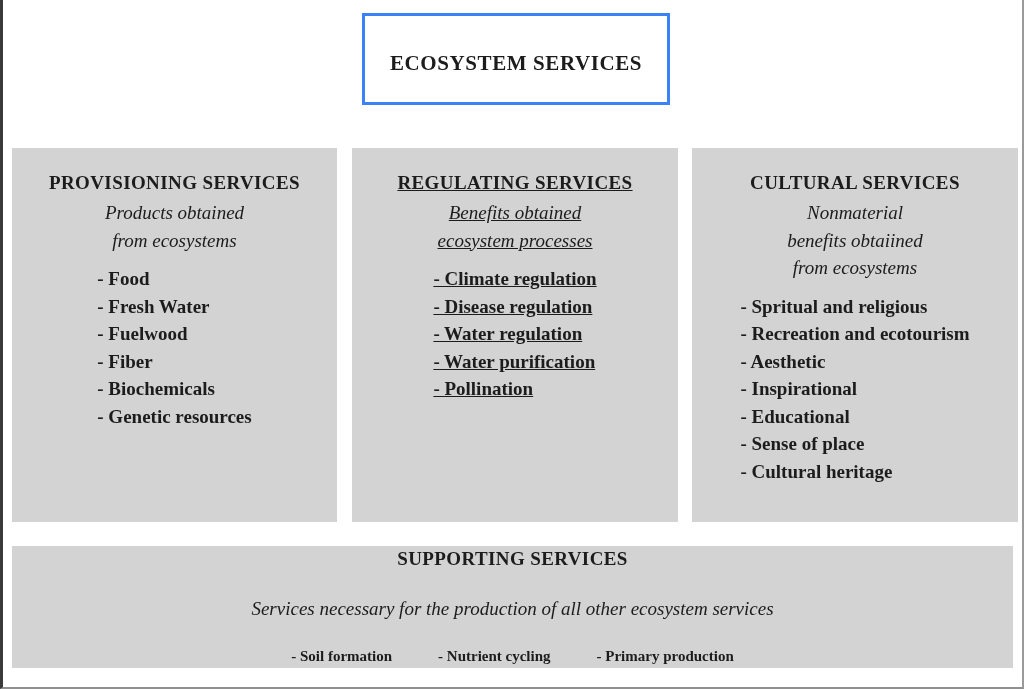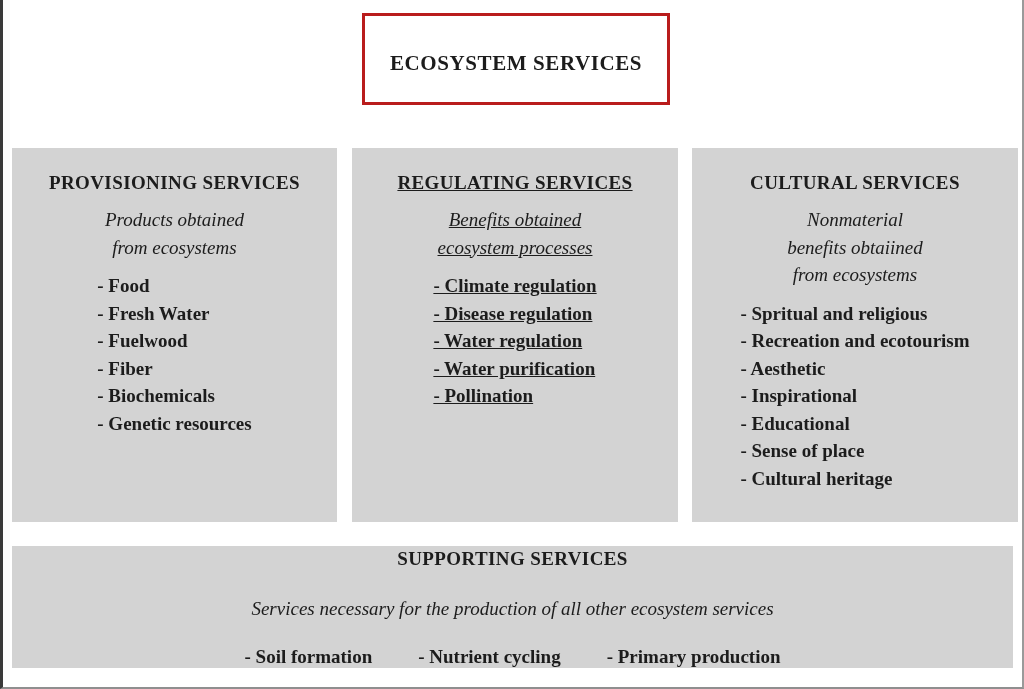--- a/index.html
+++ b/index.html
@@ -14,21 +14,21 @@
   .page-frame {
     position: absolute; inset: 0;
     border-left: 3px solid #3a3a3a;
     border-right: 2px solid #9a9a9a;
     border-bottom: 2px solid #8f8f8f;
     pointer-events: none;
   }
   .title-box {
     position: absolute; left: 362px; top: 13px;
     width: 308px; height: 92px;
-    border: 3px solid #b91c1c;
+    border: 3px solid #3b82f6;
     background: #ffffff;
     display: flex; align-items: center; justify-content: center;
     font-weight: bold; font-size: 21px; letter-spacing: 0.6px;
     box-sizing: border-box;
     padding-top: 8px;
   }
   .col {
     position: absolute; top: 148px;
     width: 326px; height: 374px;
     background: #d3d3d3;
@@ -38,41 +38,41 @@
   }
   .col--1 { left: 12px; width: 325px; }
   .col--2 { left: 352px; text-decoration: underline; }
   .col--3 { left: 692px; }
   .col-header {
     font-weight: bold; font-size: 19px; letter-spacing: 0.4px;
     line-height: 26px; white-space: nowrap;
   }
   .subtitle {
     font-style: italic; font-size: 19px; line-height: 27.5px;
-    margin-top: 10px;
+    margin-top: 3px;
   }
   .items {
     width: fit-content;
     margin: 11px auto 0 auto;
     text-align: left;
     font-weight: bold; font-size: 19px; line-height: 27.5px;
     white-space: nowrap;
   }
   .support {
     position: absolute; left: 12px; top: 546px;
     width: 1001px; height: 122px;
     background: #d3d3d3;
     box-sizing: border-box;
     text-align: center;
   }
   .support .subtitle { margin-top: 23px; line-height: 27px; }
   .support .items-row {
     display: flex; justify-content: center; gap: 46px;
     margin-top: 21px;
-    font-weight: bold; font-size: 19px; line-height: 27px;
+    font-weight: bold; font-size: 15px; line-height: 27px;
     white-space: nowrap;
   }
 </style>
 </head>
 <body>
 
 <div class="page-frame"></div>
 
 <div class="title-box">
   <span>ECOSYSTEM SERVICES</span>

